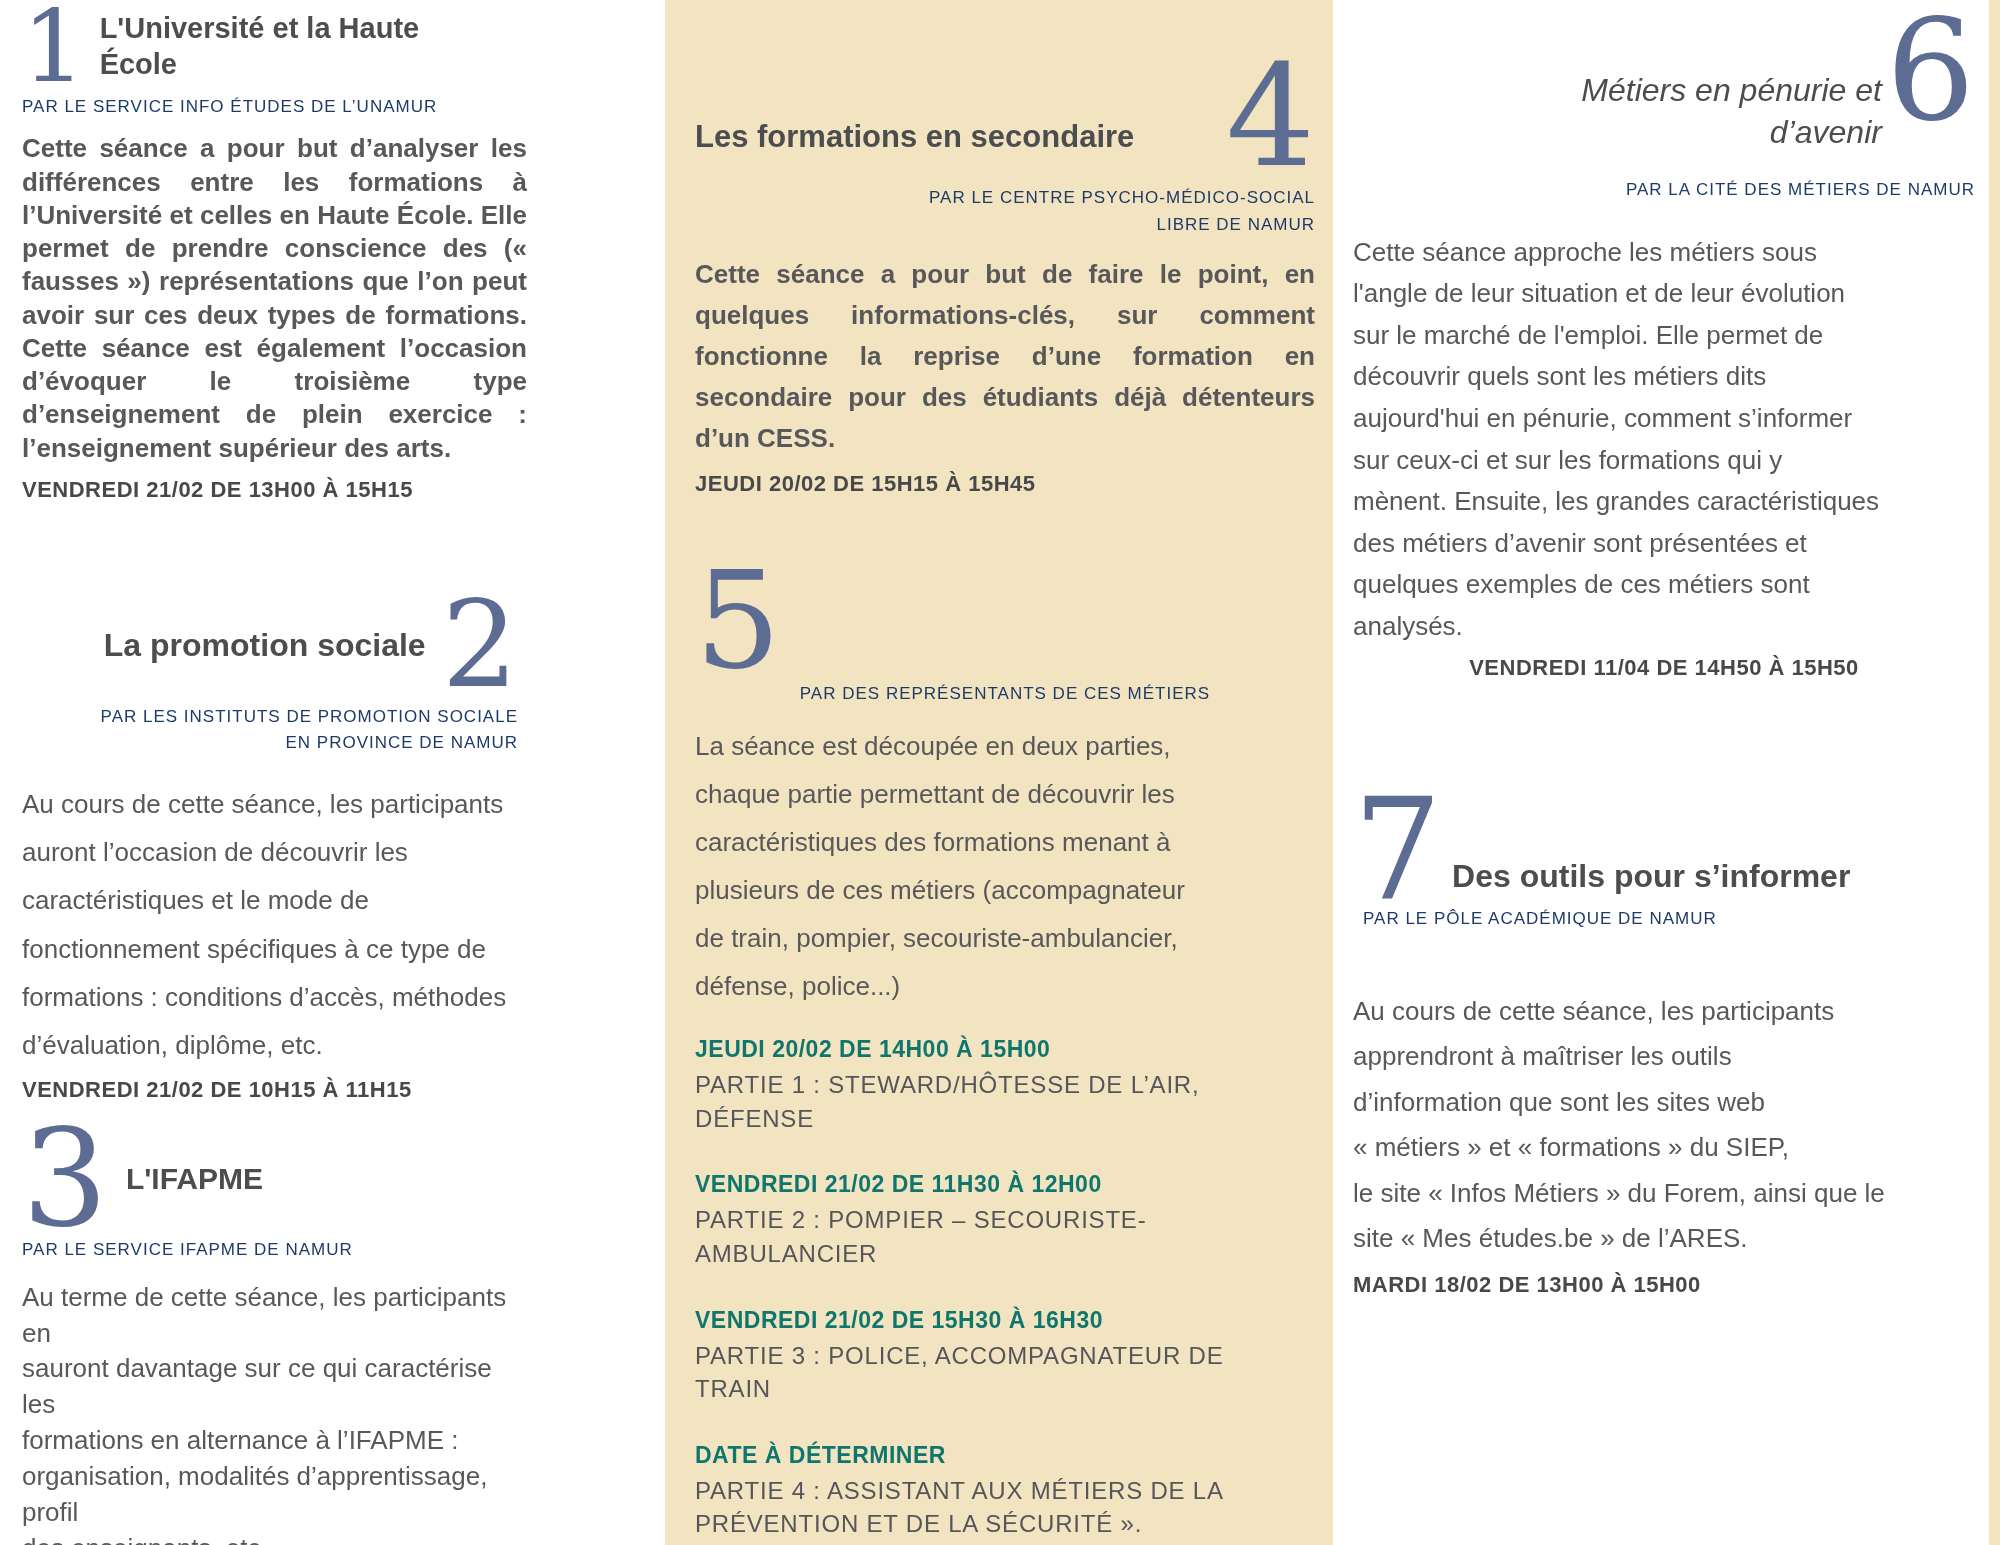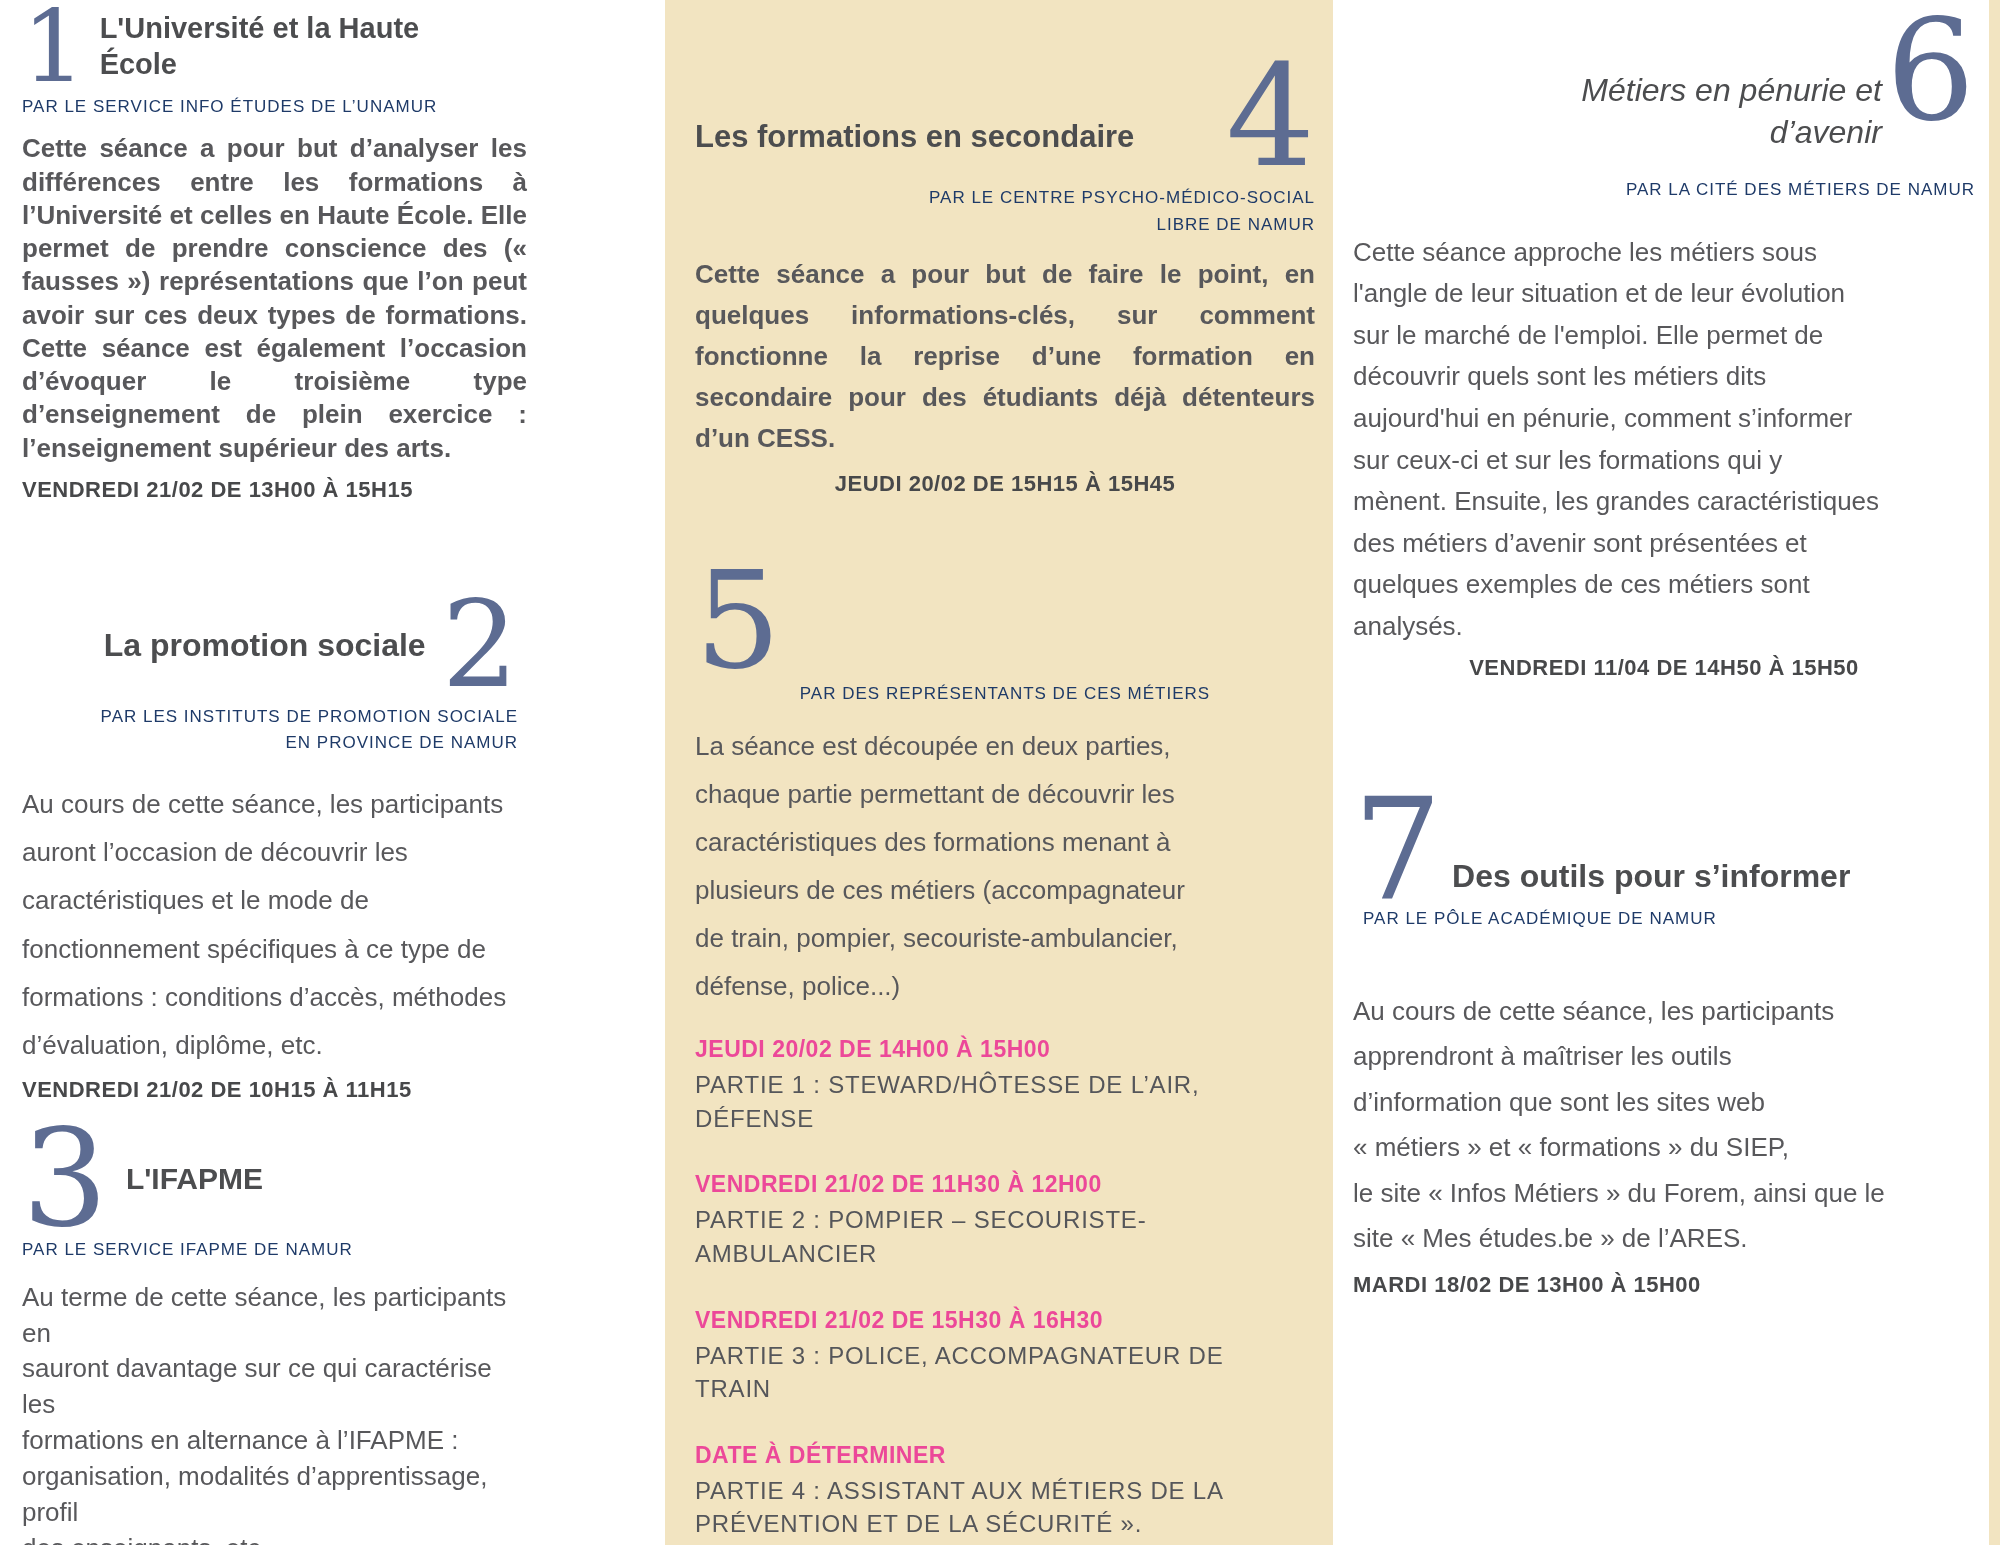--- a/index.html
+++ b/index.html
@@ -62,31 +62,31 @@
   .s3 .title { font-size:30px; }
   .s3 .by { margin-top:6px; }
   .s3 .body { margin-top:16px; line-height:1.38; }
 
   
   .h4row { display:flex; justify-content:space-between; align-items:flex-end; }
   .s4 .num { font-size:140px; }
   .s4 .title { font-size:31px; padding-bottom:14px; }
   .s4 .by { margin-top:14px; text-align:right; }
   .s4 .body { margin-top:16px; line-height:1.58; }
-  .s4 .date { margin-top:12px; text-align:center; }
+  .s4 .date { margin-top:12px; text-align:left; }
 
   
   .h5row { display:flex; gap:8px; align-items:flex-end; }
   .s5 .num { font-size:135px; }
   .s5 .title { font-size:31px; padding-bottom:10px; }
   .s5 .by { margin-top:8px; text-align:center; }
   .s5 .body { margin-top:14px; line-height:1.85; }
   .schedule { margin-top:26px; }
   .sch-block + .sch-block { margin-top:36px; }
-  .sch-when { font-weight:bold; font-size:23px; color:#ec4899; letter-spacing:0.5px; }
+  .sch-when { font-weight:bold; font-size:23px; color:#0f766e; letter-spacing:0.5px; }
   .sch-what { font-size:24px; color:#55565a; letter-spacing:0.8px; line-height:1.4; margin-top:5px; white-space:pre-line; }
 
   
   .h6row { display:flex; justify-content:flex-end; align-items:flex-start; gap:4px; }
   .s6 .num { font-size:140px; }
   .s6 .title { font-size:32px; font-weight:400; text-align:right; padding-top:54px; line-height:1.3;font-style:italic; }
   .s6 .by { margin-top:24px; text-align:right; }
   .s6 .body { margin-top:28px; line-height:1.6; }
   .s6 .date { margin-top:8px; text-align:center; }
 

